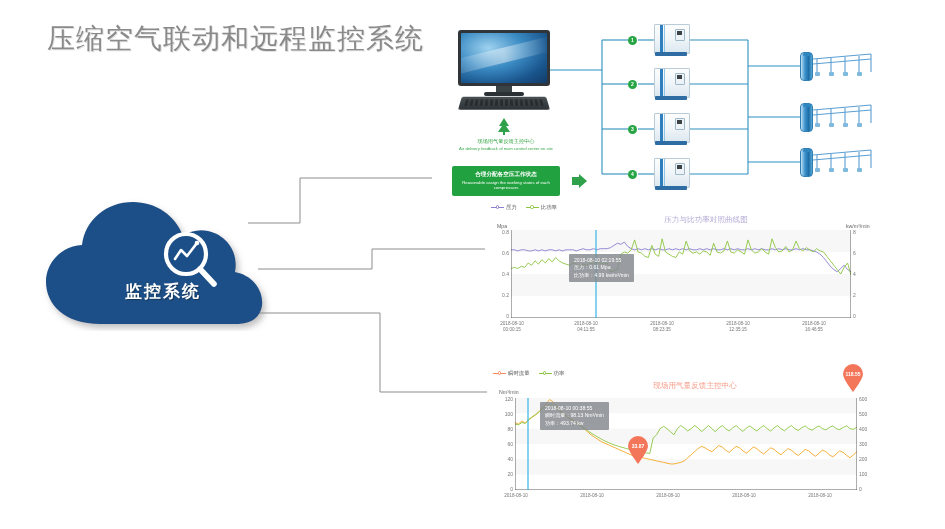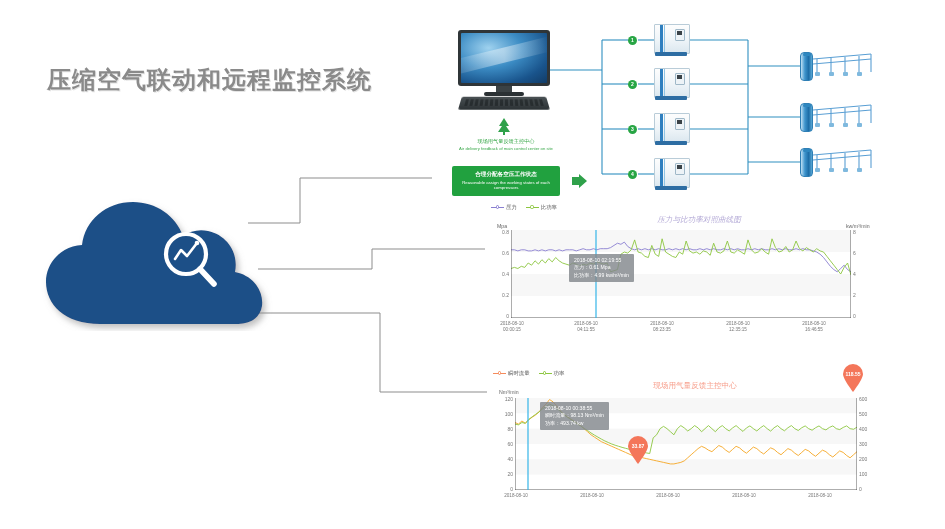--- a/index.html
+++ b/index.html
@@ -8,25 +8,24 @@
     background:#ffffff;
     font-family:"Liberation Sans","DejaVu Sans",sans-serif;
     overflow:hidden;
     position:relative;
   }
   .stage{position:absolute;left:0;top:0;width:945px;height:529px;}
 
   
   .page-title{
     position:absolute;left:47px;top:20px;
-    font-size:24px;font-weight:bold;color:#8a8a8a;
+    font-size:28px;font-weight:normal;color:#8a8a8a;
     letter-spacing:1px;
     text-shadow:1px 1px 0 #e4e4e4;
     white-space:nowrap;
-    margin-top:44px;
   }
 
   
   .cloud-wrap{position:absolute;left:38px;top:196px;width:250px;height:135px;}
   .cloud-wrap svg{display:block;}
   .cloud-label{
     position:absolute;left:0;top:84px;width:250px;text-align:center;
     font-size:17px;font-weight:bold;color:#ffffff;letter-spacing:2px;
     text-shadow:1px 1px 1px rgba(0,0,0,.35);
   }
@@ -183,20 +182,21 @@
                  Z" fill="#1b4f87"></path>
       </g>
 
       <g transform="translate(126,36)">
         <circle cx="22" cy="22" r="20" fill="none" stroke="#ffffff" stroke-width="4.2"></circle>
         <polyline points="11,27 17,18 23,24 33,11" fill="none" stroke="#ffffff" stroke-width="2.6" stroke-linecap="round" stroke-linejoin="round"></polyline>
         <circle cx="33" cy="11" r="2.3" fill="#ffffff"></circle>
         <line x1="36" y1="37" x2="50" y2="52" stroke="#ffffff" stroke-width="5.6" stroke-linecap="round"></line>
       </g>
     </svg>
+    <div class="cloud-label">监控系统</div>
   </div>
 
   <div class="diagram">
 
     <svg class="wiring" viewBox="0 0 505 178">
       <g fill="none" stroke="#2e8fc0" stroke-width="1.1">
 
         <line x1="118" y1="48" x2="170" y2="48"></line>
 
         <line x1="170" y1="18" x2="170" y2="152"></line>
@@ -364,21 +364,21 @@
       <span class="lg-item" style="color:#8a7fd1">
         <i class="lg-mark"></i>
         <b style="font-weight:normal;color:#555">压力</b>
       </span>
       <span class="lg-item" style="color:#8cc63f">
         <i class="lg-mark"></i>
         <b style="font-weight:normal;color:#555">比功率</b>
       </span>
     </div>
 
-    <div class="chart-title" style="left:129px;top:13px;width:170px;color:#b3a9d6;font-style:italic;">压力与比功率对照曲线图</div>
+    <div class="chart-title" style="left:136px;top:13px;width:170px;color:#b3a9d6;">压力与比功率对照曲线图</div>
 
     <div class="axis-unit" style="left:12px;top:21px;">Mpa</div>
     <div class="axis-unit" style="left:361px;top:21px;">kw/m³/min</div>
 
     <div class="ytick" style="left:2px;top:27px;width:22px;">0.8</div>
     <div class="ytick" style="left:2px;top:48px;width:22px;">0.6</div>
     <div class="ytick" style="left:2px;top:69px;width:22px;">0.4</div>
     <div class="ytick" style="left:2px;top:90px;width:22px;">0.2</div>
     <div class="ytick" style="left:2px;top:111px;width:22px;">0</div>
 

